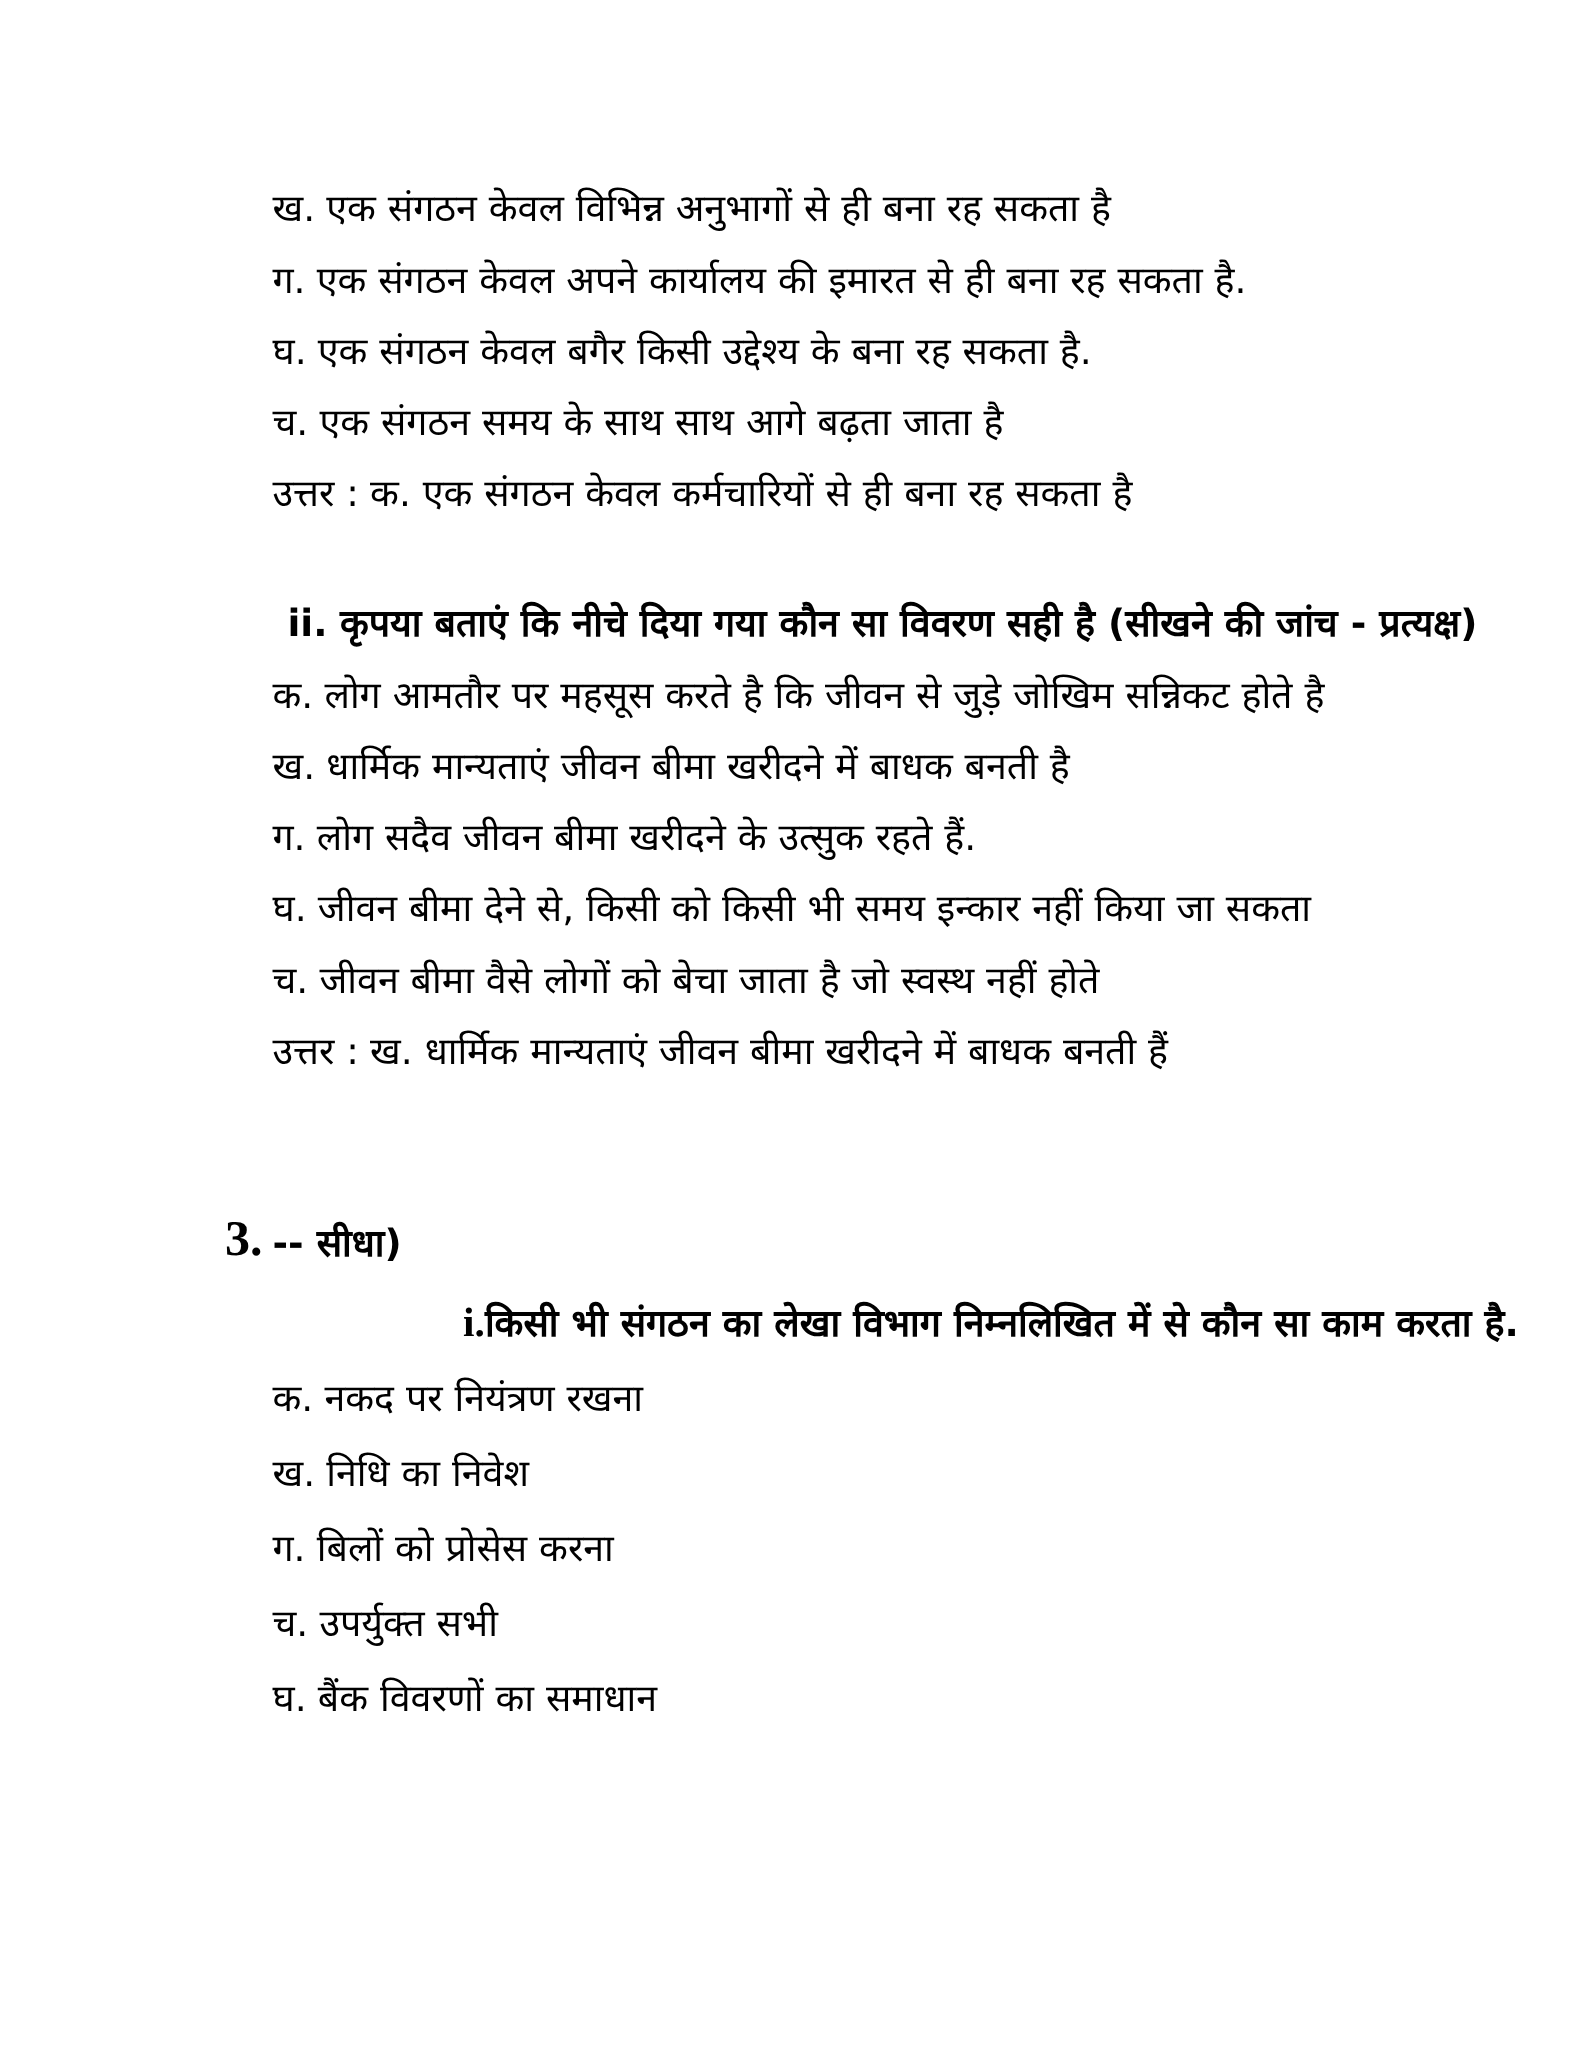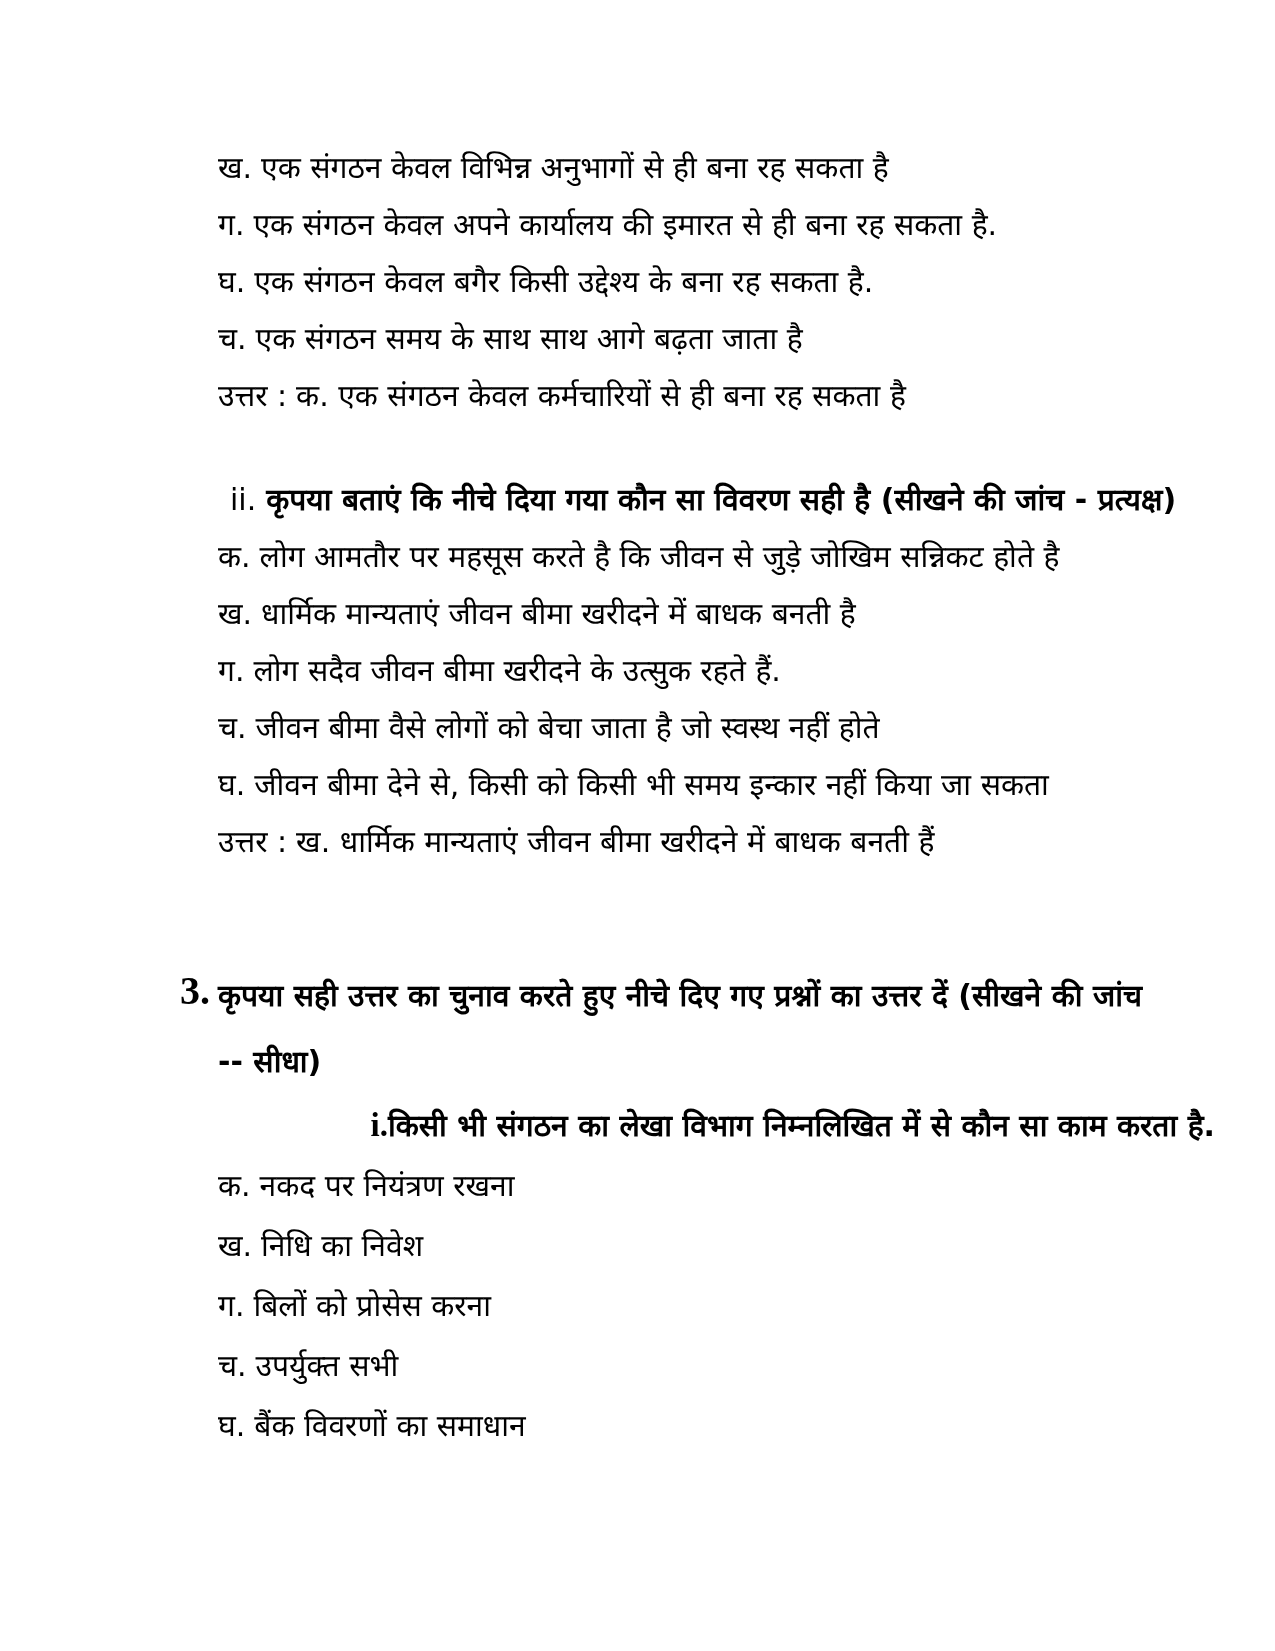--- a/index.html
+++ b/index.html
@@ -27,21 +27,21 @@
     line-height: 57px;
     white-space: nowrap;
     font-weight: 400;
   }
   .opt-label { margin-right: 9px; }
   .ans-prefix { font-weight: 400; margin-right: 9px; }
   .bold { font-weight: 700; }
 
   .sec2 { margin-top: 47px; }
   .sec2 .q-head { padding-left: 12px; }
-  .q-num { font-weight: 400; margin-right: 10px; }
+  .q-num { font-weight: 700; margin-right: 10px; }
 
   .sec3 { margin-top: 93px; position: relative; }
   .sec3 .hline { line-height: 66px; font-weight: 700; }
   .big-num {
     position: absolute;
     left: -38px;
     top: 8px;
     font-family: "Liberation Serif", serif;
     font-weight: 700;
     font-size: 40px;
@@ -89,34 +89,33 @@
       <div class="line">
         <span class="opt-label">क.</span><span>लोग आमतौर पर महसूस करते है कि जीवन से जुड़े जोखिम सन्निकट होते है</span>
       </div>
       <div class="line">
         <span class="opt-label">ख.</span><span>धार्मिक मान्यताएं जीवन बीमा खरीदने में बाधक बनती है</span>
       </div>
       <div class="line">
         <span class="opt-label">ग.</span><span>लोग सदैव जीवन बीमा खरीदने के उत्सुक रहते हैं.</span>
       </div>
       <div class="line">
-        <span class="opt-label">च.</span><span>जीवन बीमा वैसे लोगों को बेचा जाता है जो स्वस्थ नहीं होते</span>
+        <span class="opt-label">घ.</span><span>जीवन बीमा देने से, किसी को किसी भी समय इन्कार नहीं किया जा सकता</span>
       </div>
       <div class="line">
-        <span class="opt-label">घ.</span><span>जीवन बीमा देने से, किसी को किसी भी समय इन्कार नहीं किया जा सकता</span>
+        <span class="opt-label">च.</span><span>जीवन बीमा वैसे लोगों को बेचा जाता है जो स्वस्थ नहीं होते</span>
       </div>
       <div class="line">
         <span class="ans-prefix">उत्तर :</span><span>ख. धार्मिक मान्यताएं जीवन बीमा खरीदने में बाधक बनती हैं</span>
       </div>
     </div>
 
     <div class="sec3">
       <span class="big-num">3.</span>
       <div class="heading3">
-        <div class="line hline">कृपया सही उत्तर का चुनाव करते हुए नीचे दिए गए प्रश्नों का उत्तर दें  (सीखने की जांच</div>
         <div class="line hline">-- सीधा)</div>
       </div>
 
       <div class="subq">
         <div class="line">
           <span class="roman-num">i.</span><span class="q-text">किसी भी संगठन का लेखा विभाग निम्नलिखित में से कौन सा काम करता है.</span>
         </div>
       </div>
 
       <div class="q3opts">

